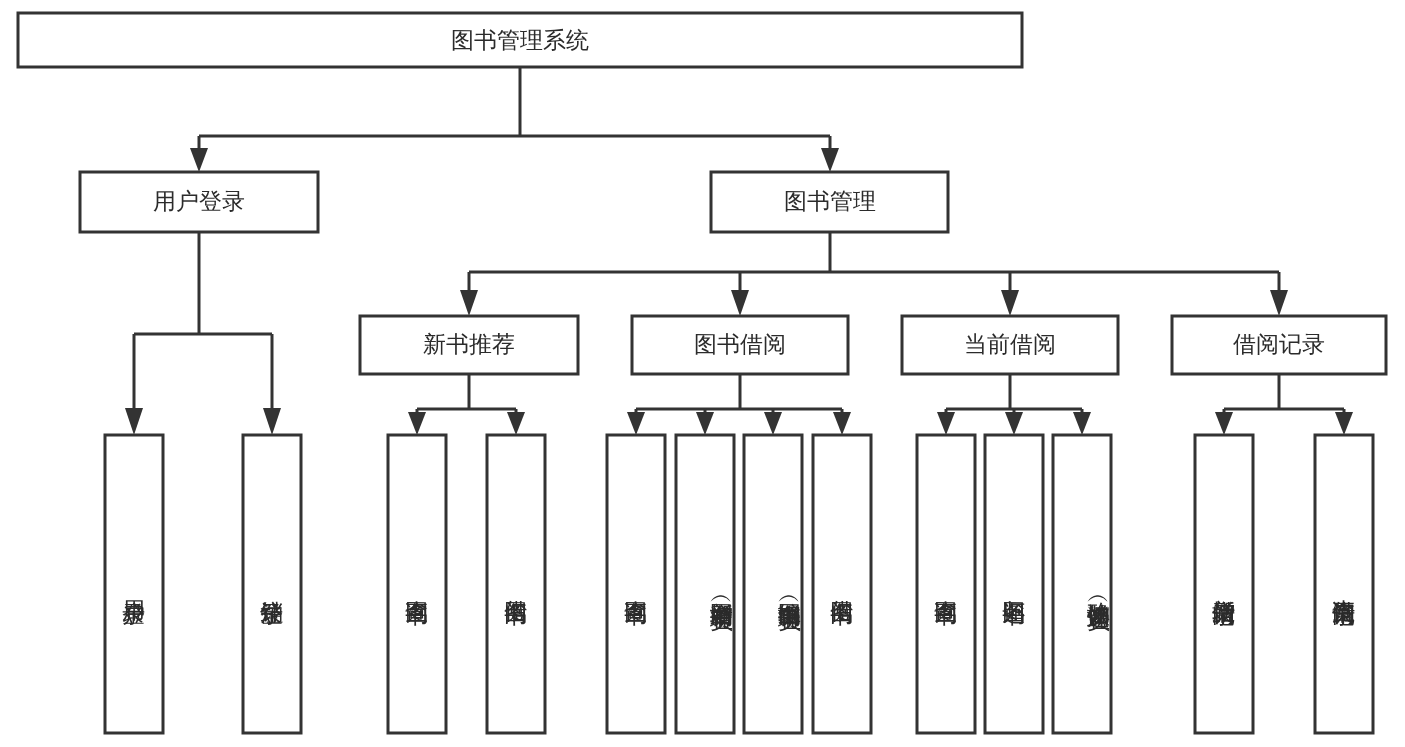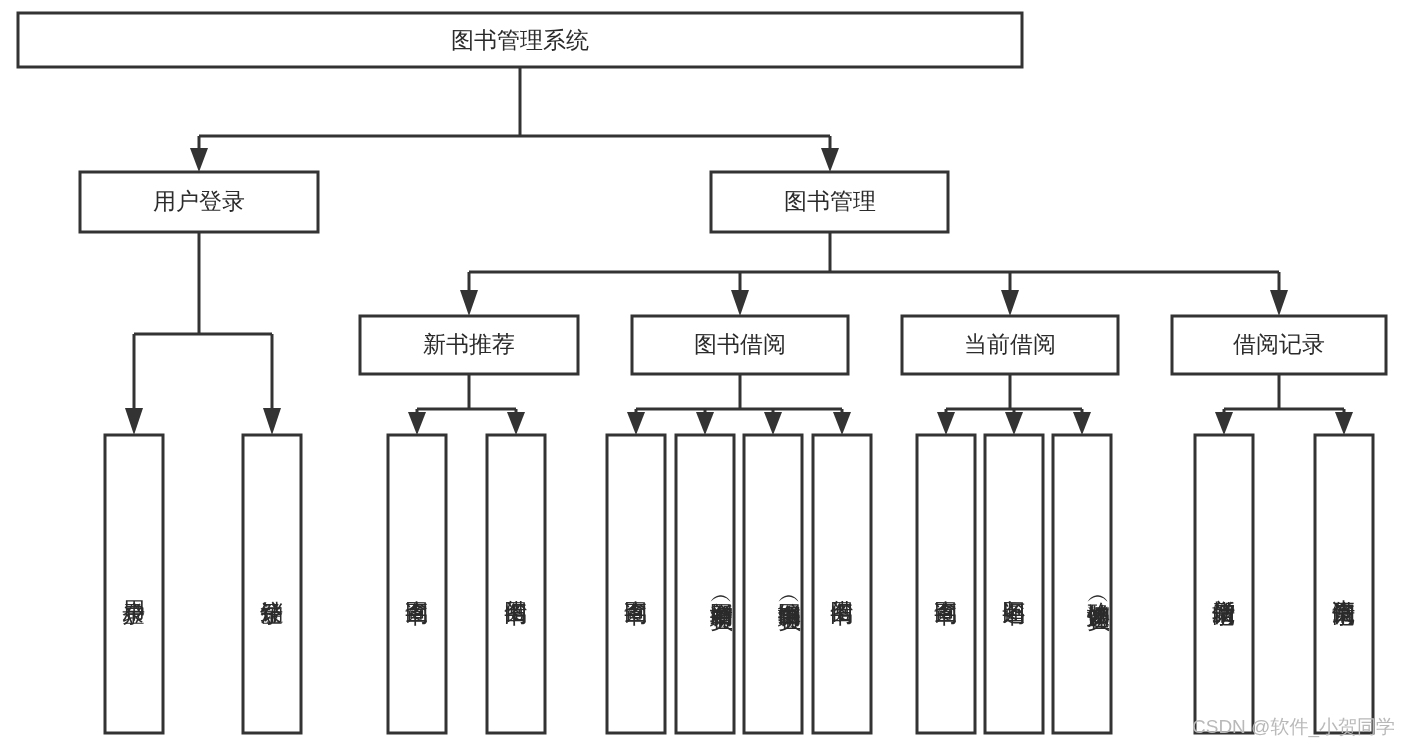--- a/index.html
+++ b/index.html
@@ -187,15 +187,14 @@
   <div class="node-label-v" style="left:607px; top:435px; width:58px; height:298px; display:flex; align-items:center; justify-content:center;">查询图书</div>
   <div class="node-label-v" style="left:676px; top:443px; width:58px; height:290px; display:flex; align-items:flex-start; justify-content:center;">新增图书（管理员）</div>
   <div class="node-label-v" style="left:744px; top:443px; width:58px; height:290px; display:flex; align-items:flex-start; justify-content:center;">编辑图书（管理员）</div>
   <div class="node-label-v" style="left:813px; top:435px; width:58px; height:298px; display:flex; align-items:center; justify-content:center;">借阅图书</div>
   <div class="node-label-v" style="left:917px; top:435px; width:58px; height:298px; display:flex; align-items:center; justify-content:center;">查询图书</div>
   <div class="node-label-v" style="left:985px; top:435px; width:58px; height:298px; display:flex; align-items:center; justify-content:center;">归还图书</div>
   <div class="node-label-v" style="left:1053px; top:443px; width:58px; height:290px; display:flex; align-items:flex-start; justify-content:center;">确认归还（管理员）</div>
   <div class="node-label-v" style="left:1195px; top:435px; width:58px; height:298px; display:flex; align-items:center; justify-content:center;">新增借阅记录</div>
   <div class="node-label-v" style="left:1315px; top:435px; width:58px; height:298px; display:flex; align-items:center; justify-content:center;">查询借阅记录</div>
 
-  <div class="watermark" style="left:1192px; top:714px;">CSDN @软件_小贺同学</div>
 
 </div>
 
 </body></html>

